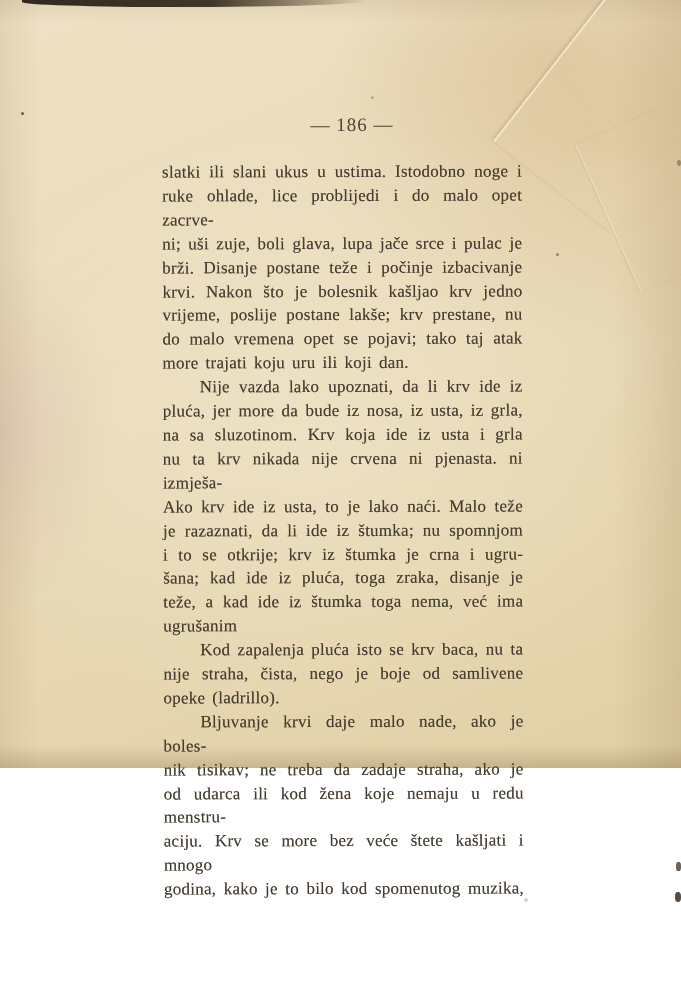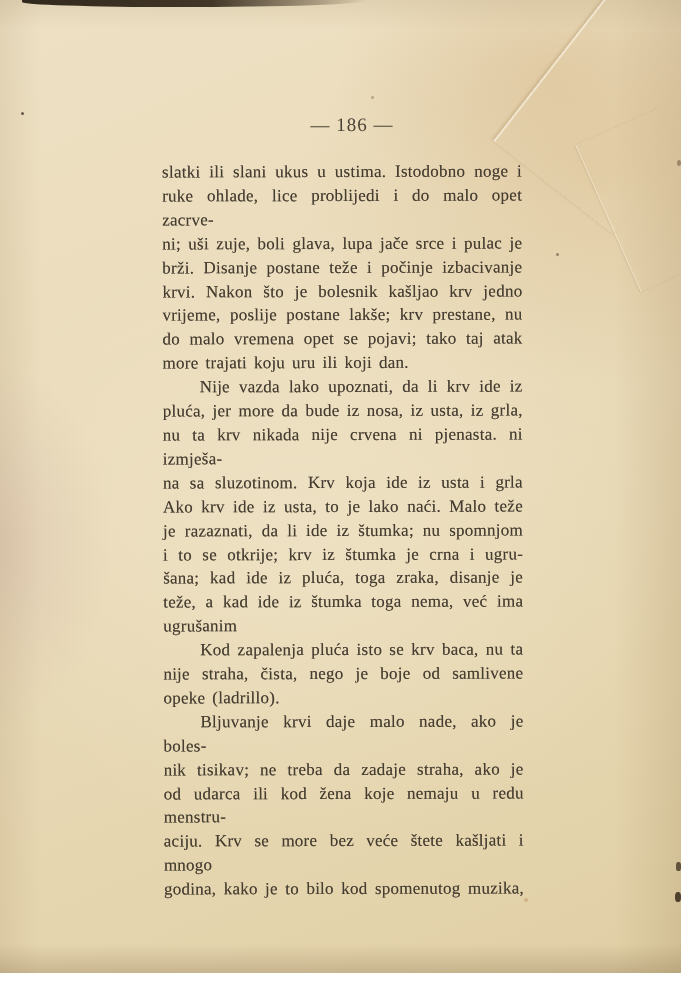--- a/index.html
+++ b/index.html
@@ -3,21 +3,21 @@
 <meta charset="utf-8">
 <style>
   html, body { margin: 0; padding: 0; }
   body {
     width: 681px; height: 984px;
     overflow: hidden;
     font-family: "Liberation Serif", serif;
   }
   .scan-page {
     position: relative;
-    width: 681px; height: 973px;
+    width: 681px; height: 768px;
     background:
       radial-gradient(ellipse 420px 300px at 88% 18%, rgba(193,150,88,0.20), rgba(193,150,88,0.0) 70%),
       radial-gradient(ellipse 300px 200px at 80% 7%, rgba(186,140,80,0.16), rgba(186,140,80,0.0) 70%),
       radial-gradient(ellipse 160px 260px at 0% 56%, rgba(152,96,122,0.13), rgba(152,96,122,0.0) 70%),
       radial-gradient(ellipse 500px 420px at 45% 55%, rgba(255,250,235,0.25), rgba(255,250,235,0.0) 75%),
       linear-gradient(to right, rgba(120,92,52,0.10), rgba(120,92,52,0.0) 6%, rgba(120,92,52,0.0) 90%, rgba(133,102,58,0.16) 100%),
       linear-gradient(to bottom, rgba(110,85,48,0.10), rgba(110,85,48,0.0) 3%, rgba(110,85,48,0.0) 97%, rgba(97,74,42,0.22) 100%),
       linear-gradient(158deg, #eee1c4 0%, #e9dab8 45%, #e5d5ae 78%, #e0cfa5 100%);
   }
   
@@ -100,22 +100,22 @@
       <div class="line just">slatki ili slani ukus u ustima. Istodobno noge i</div>
       <div class="line just">ruke ohlade, lice problijedi i do malo opet zacrve-</div>
       <div class="line just">ni; uši zuje, boli glava, lupa jače srce i pulac je</div>
       <div class="line just">brži. Disanje postane teže i počinje izbacivanje</div>
       <div class="line just">krvi. Nakon što je bolesnik kašljao krv jedno</div>
       <div class="line just">vrijeme, poslije postane lakše; krv prestane, nu</div>
       <div class="line just">do malo vremena opet se pojavi; tako taj atak</div>
       <div class="line">more trajati koju uru ili koji dan.</div>
       <div class="line just indent">Nije vazda lako upoznati, da li krv ide iz</div>
       <div class="line just">pluća, jer more da bude iz nosa, iz usta, iz grla,</div>
+      <div class="line just">na sa sluzotinom. Krv koja ide iz usta i grla</div>
       <div class="line just">nu ta krv nikada nije crvena ni pjenasta. ni izmješa-</div>
-      <div class="line just">na sa sluzotinom. Krv koja ide iz usta i grla</div>
       <div class="line just">Ako krv ide iz usta, to je lako naći. Malo teže</div>
       <div class="line just">je razaznati, da li ide iz štumka; nu spomnjom</div>
       <div class="line just">i to se otkrije; krv iz štumka je crna i ugru-</div>
       <div class="line just">šana; kad ide iz pluća, toga zraka, disanje je</div>
       <div class="line just">teže, a kad ide iz štumka toga nema, već ima</div>
       <div class="line">ugrušanim</div>
       <div class="line just indent">Kod zapalenja pluća isto se krv baca, nu ta</div>
       <div class="line just">nije straha, čista, nego je boje od samlivene</div>
       <div class="line">opeke (ladrillo).</div>
       <div class="line just indent">Bljuvanje krvi daje malo nade, ako je boles-</div>

